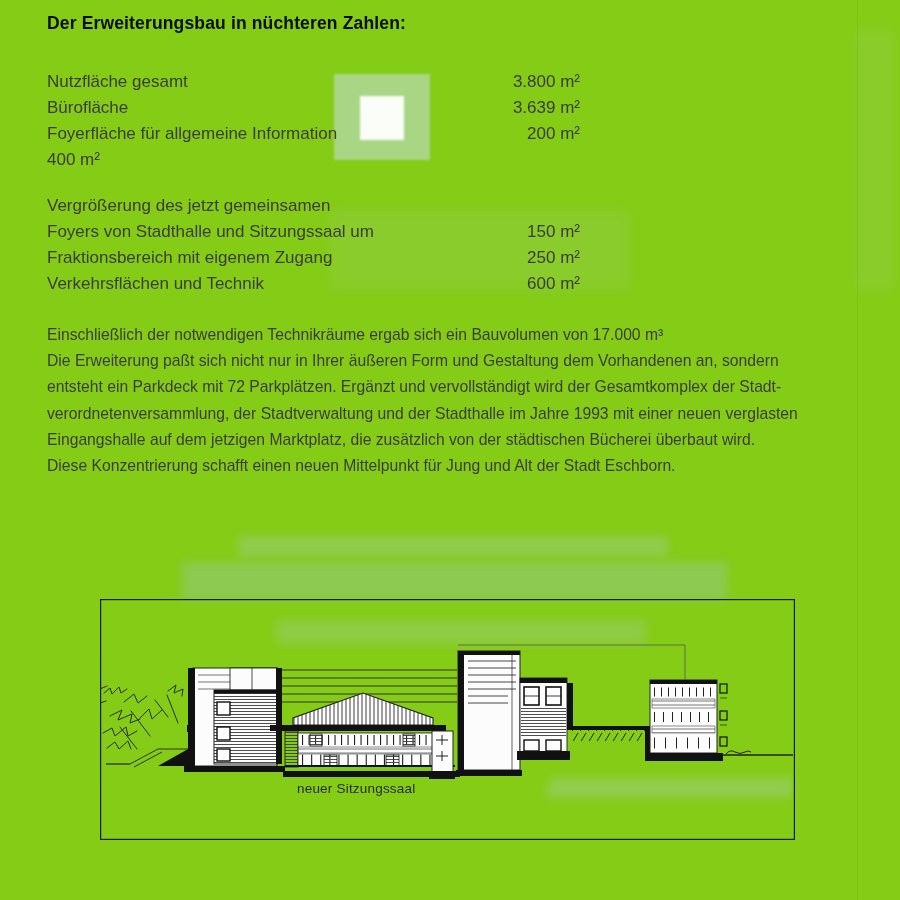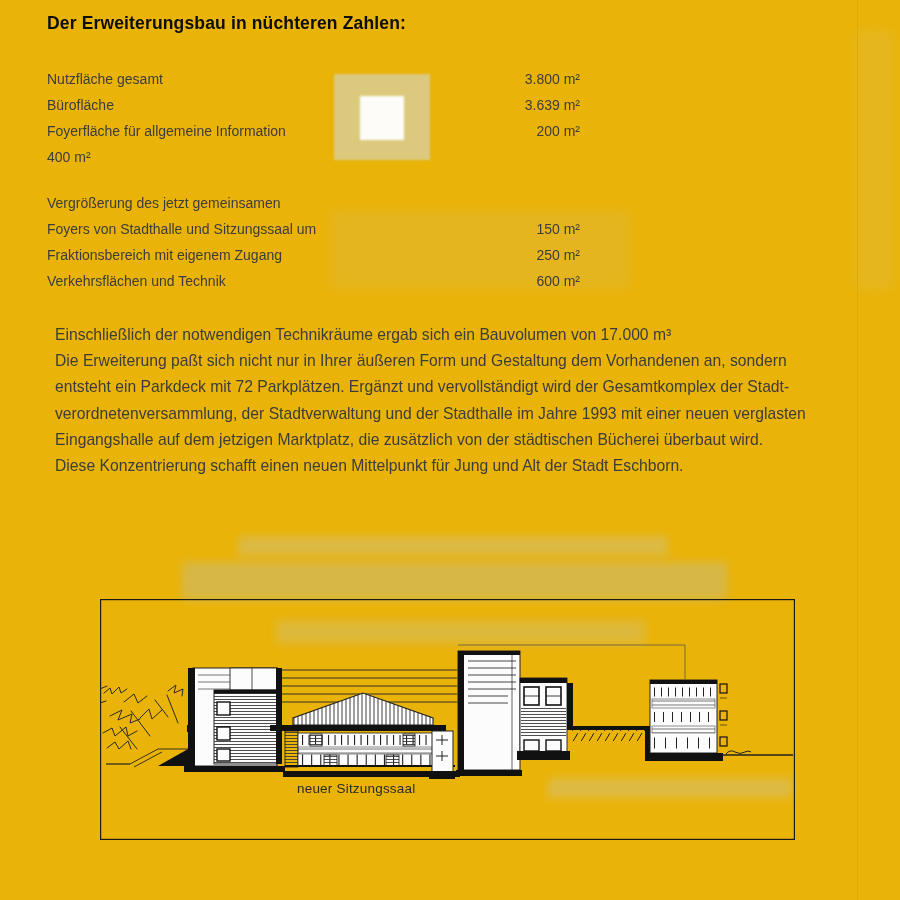--- a/index.html
+++ b/index.html
@@ -1,31 +1,31 @@
 <!DOCTYPE html>
 <html><head>
 <meta charset="utf-8">
 <style>
   html,body{margin:0;padding:0;background:#e8e8e8;}
   .page{
-    position:relative;width:900px;height:900px;background:#eab308;
+    position:relative;width:900px;height:900px;background:#84cc16;
     font-family:"Liberation Sans", sans-serif;overflow:hidden;
   }
   .title{
     position:absolute;left:47px;top:13px;font-size:17.5px;font-weight:700;
     color:#0d0d0d;letter-spacing:.15px;
   }
   .tbl{position:absolute;left:47px;width:533px;}
   .tbl-1{top:66px;} .tbl-2{top:190px;}
-  .row{display:flex;height:26px;align-items:center;font-size:14px;color:#3c3c3c;}
+  .row{display:flex;height:26px;align-items:flex-end;font-size:17px;color:#3c3c3c;}
   .row .lbl{flex:1;}
   .row .val{text-align:right;white-space:nowrap;}
   .para{
     position:absolute;left:47px;top:322px;width:822px;
-    font-size:15.7px;color:#3c3c3c;line-height:26.2px;margin-left:8px;
+    font-size:15.7px;color:#3c3c3c;line-height:26.2px;
   }
   .figure{position:absolute;left:100px;top:599px;width:695px;height:241px;padding-left:26px;}
   .figure svg{position:absolute;left:0;top:0;}
   .caption{
     position:absolute;left:197px;top:182px;font-size:13.5px;color:#2a2a2a;
     letter-spacing:.2px;
   }
   .ghost{position:absolute;pointer-events:none;}
   .scan-edge{position:absolute;top:0;width:1px;height:900px;background:rgba(0,0,0,.05);}
 </style>

